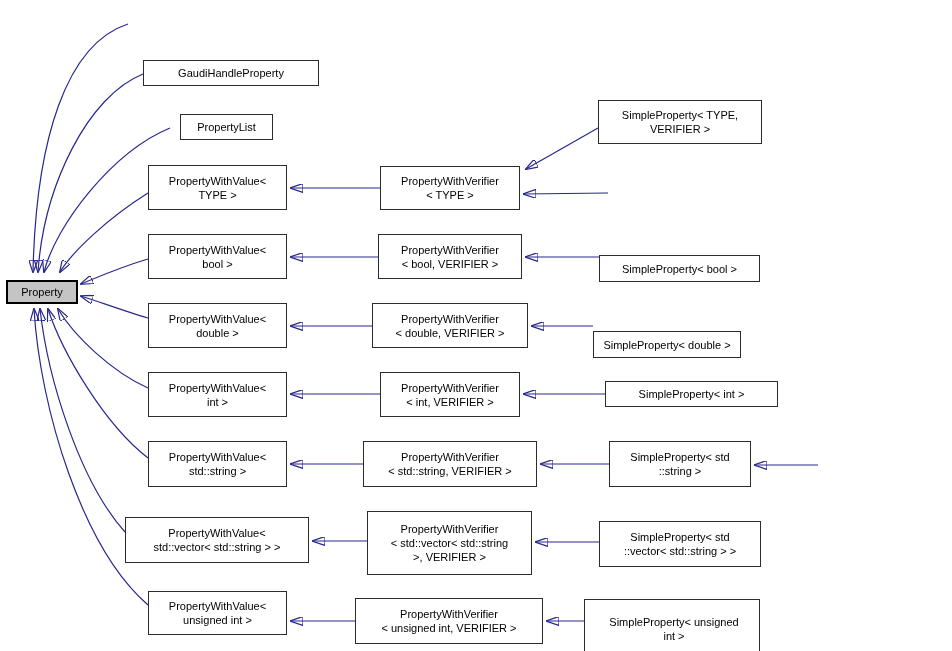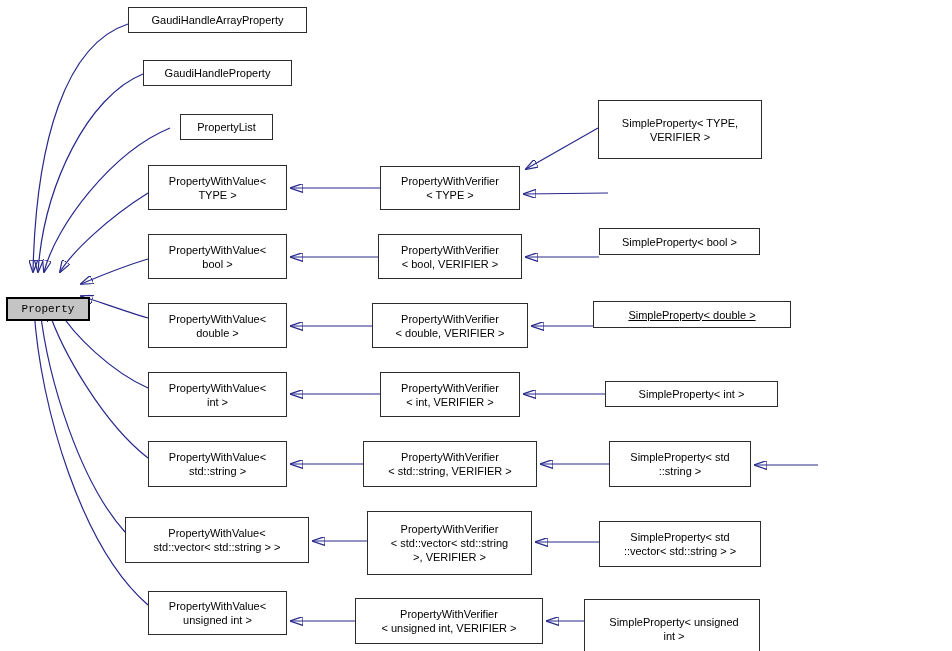--- a/index.html
+++ b/index.html
@@ -69,24 +69,23 @@
     <path d="M 608,193 L 524,194" marker-end="url(#arrow)"></path>
     <path d="M 599,257 L 526,257" marker-end="url(#arrow)"></path>
     <path d="M 593,326 L 532,326" marker-end="url(#arrow)"></path>
     <path d="M 605,394 L 524,394" marker-end="url(#arrow)"></path>
     <path d="M 609,464 L 541,464" marker-end="url(#arrow)"></path>
     <path d="M 599,542 L 536,542" marker-end="url(#arrow)"></path>
     <path d="M 592,621 L 547,621" marker-end="url(#arrow)"></path>
     <path d="M 818,465 L 755,465" marker-end="url(#arrow)"></path>
   </svg>
 
-  <div class="node highlight" style="left:6px;top:297px;width:84px;height:24px;font-family:Liberation Mono, monospace;">Property</div>
+  <div class="node highlight" style="left:6px;top:280px;width:72px;height:24px;">Property</div>
 
-  <div class="node" style="left:128px;top:7px;width:179px;height:26px;">GaudiHandleArrayProperty</div>
-  <div class="node" style="left:143px;top:60px;width:149px;height:26px;">GaudiHandleProperty</div>
+  <div class="node" style="left:143px;top:60px;width:176px;height:26px;">GaudiHandleProperty</div>
   <div class="node" style="left:170px;top:114px;width:93px;height:26px;margin-left:10px;">PropertyList</div>
   <div class="node" style="left:148px;top:165px;width:139px;height:45px;">PropertyWithValue&lt;
 TYPE &gt;</div>
   <div class="node" style="left:148px;top:234px;width:139px;height:45px;">PropertyWithValue&lt;
 bool &gt;</div>
   <div class="node" style="left:148px;top:303px;width:139px;height:45px;">PropertyWithValue&lt;
 double &gt;</div>
   <div class="node" style="left:148px;top:372px;width:139px;height:45px;">PropertyWithValue&lt;
 int &gt;</div>
   <div class="node" style="left:148px;top:441px;width:139px;height:46px;">PropertyWithValue&lt;
@@ -105,24 +104,24 @@
   <div class="node" style="left:380px;top:372px;width:140px;height:45px;">PropertyWithVerifier
 &lt; int, VERIFIER &gt;</div>
   <div class="node" style="left:363px;top:441px;width:174px;height:46px;">PropertyWithVerifier
 &lt; std::string, VERIFIER &gt;</div>
   <div class="node" style="left:367px;top:511px;width:165px;height:64px;">PropertyWithVerifier
 &lt; std::vector&lt; std::string
 &gt;, VERIFIER &gt;</div>
   <div class="node" style="left:355px;top:598px;width:188px;height:46px;">PropertyWithVerifier
 &lt; unsigned int, VERIFIER &gt;</div>
 
-  <div class="node" style="left:598px;top:100px;width:164px;height:59px;">SimpleProperty&lt; TYPE,
+  <div class="node" style="left:598px;top:100px;width:164px;height:44px;">SimpleProperty&lt; TYPE,
 VERIFIER &gt;</div>
-  <div class="node" style="left:599px;top:228px;width:161px;height:27px;">SimpleProperty&lt; bool &gt;</div>
-  <div class="node" style="left:593px;top:301px;width:198px;height:27px;text-decoration:underline;">SimpleProperty&lt; double &gt;</div>
+  <div class="node" style="left:599px;top:255px;width:161px;height:27px;">SimpleProperty&lt; bool &gt;</div>
+  <div class="node" style="left:593px;top:331px;width:148px;height:27px;">SimpleProperty&lt; double &gt;</div>
   <div class="node" style="left:605px;top:381px;width:173px;height:26px;">SimpleProperty&lt; int &gt;</div>
   <div class="node" style="left:609px;top:441px;width:142px;height:46px;">SimpleProperty&lt; std
 ::string &gt;</div>
   <div class="node" style="left:599px;top:521px;width:162px;height:46px;">SimpleProperty&lt; std
 ::vector&lt; std::string &gt; &gt;</div>
   <div class="node" style="left:584px;top:599px;width:176px;height:59px;padding-left:8px;">SimpleProperty&lt; unsigned
 int &gt;</div>
 
 
 </div>

